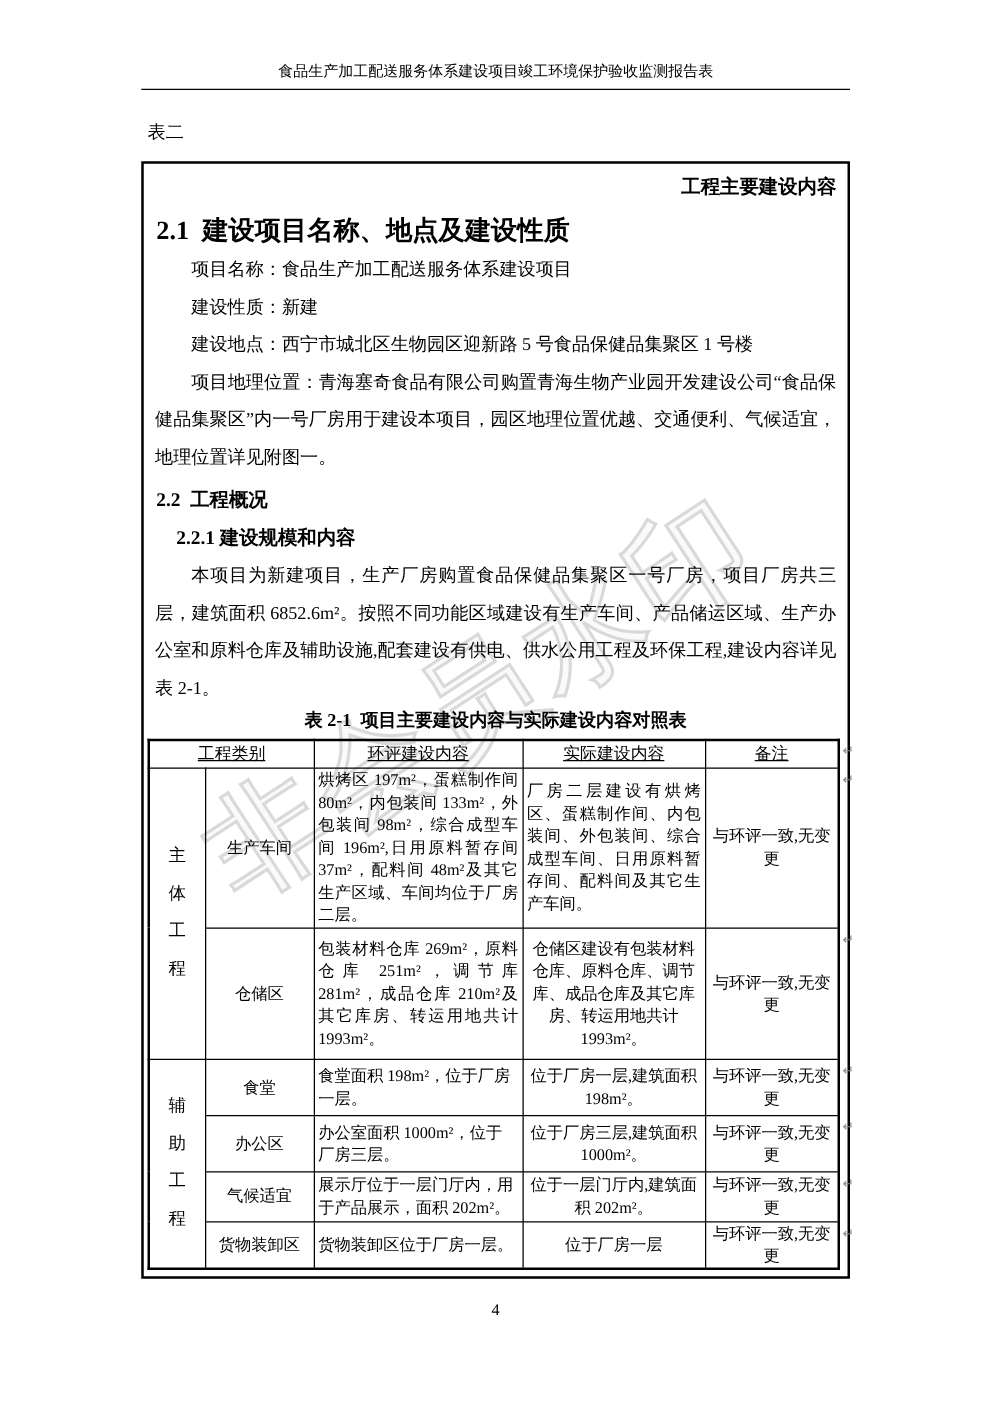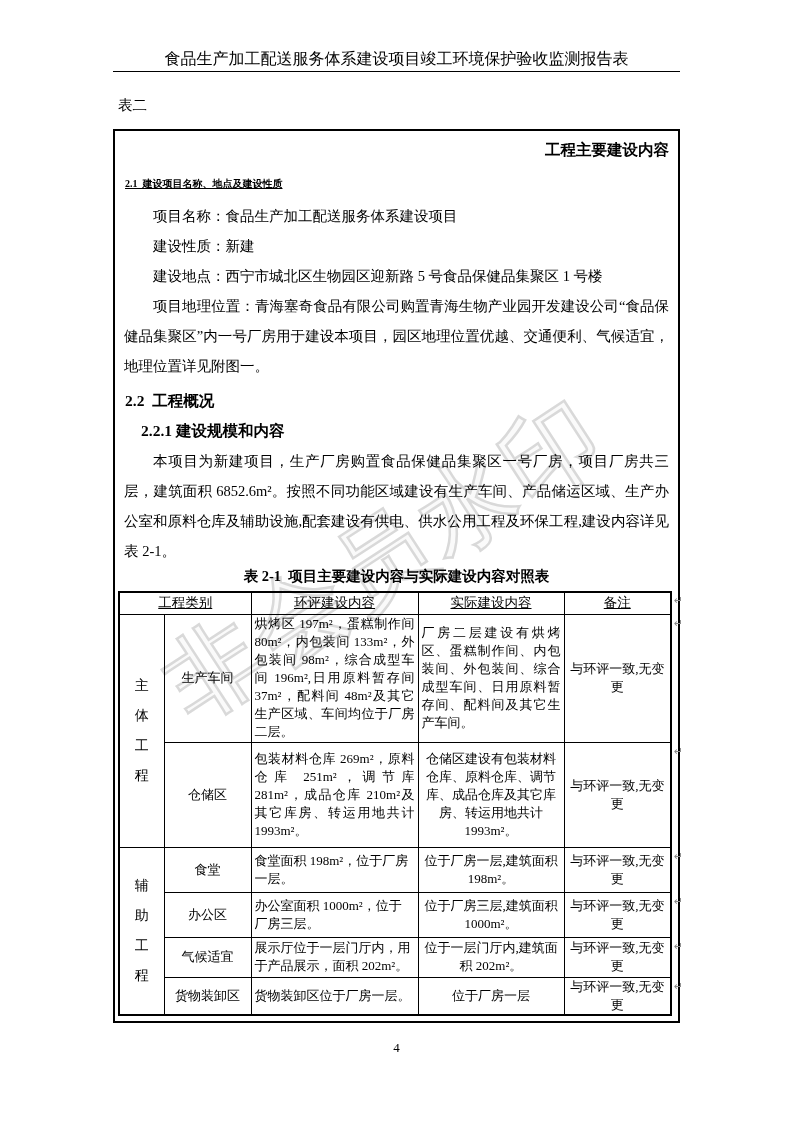--- a/index.html
+++ b/index.html
@@ -20,37 +20,37 @@
     color:rgba(0,0,0,0.02);
     -webkit-text-stroke:2.5px #d9d9d9;
     transform:rotate(-33deg);
     z-index:0;
     font-family:"Liberation Sans","DejaVu Sans",sans-serif;
     user-select:none;
   }
   
   .doc-header{
     position:absolute;top:49px;left:0;right:0;
-    text-align:center;font-size:16px;z-index:1;
+    text-align:center;font-size:12px;z-index:1;
   }
   .header-rule{
     position:absolute;top:71px;left:113px;width:567px;height:1px;
     background:#000;z-index:1;
   }
   .table-label{
     position:absolute;top:96px;left:118px;font-size:14.5px;z-index:1;
   }
   
   .content-box{
     position:absolute;top:129px;left:113px;width:567px;height:894px;
     border:2px solid #000;box-sizing:border-box;
     padding:6px 9px 0 9px;z-index:1;
   }
   .h-main{font-size:15.5px;font-weight:bold;margin:3px 0 0 1px;line-height:20px;text-align:right;}
-  .h-s21{font-size:10px;font-weight:bold;margin:14px 0 0 1px;line-height:20px;white-space:pre;text-decoration:underline;}
+  .h-s21{font-size:21px;font-weight:bold;margin:14px 0 0 1px;line-height:20px;white-space:pre;}
   .paras{margin-top:7px;}
   .paras p{
     margin:0;font-size:14.5px;line-height:30px;
     text-align:justify;text-indent:2em;
   }
   .h-s22{font-size:15.5px;font-weight:bold;margin:5px 0 0 1px;line-height:30px;white-space:pre;}
   .h-s221{font-size:15.5px;font-weight:bold;margin:0 0 0 17px;line-height:30px;}
   
   .t21-title{
     position:absolute;top:567px;left:113px;width:567px;

